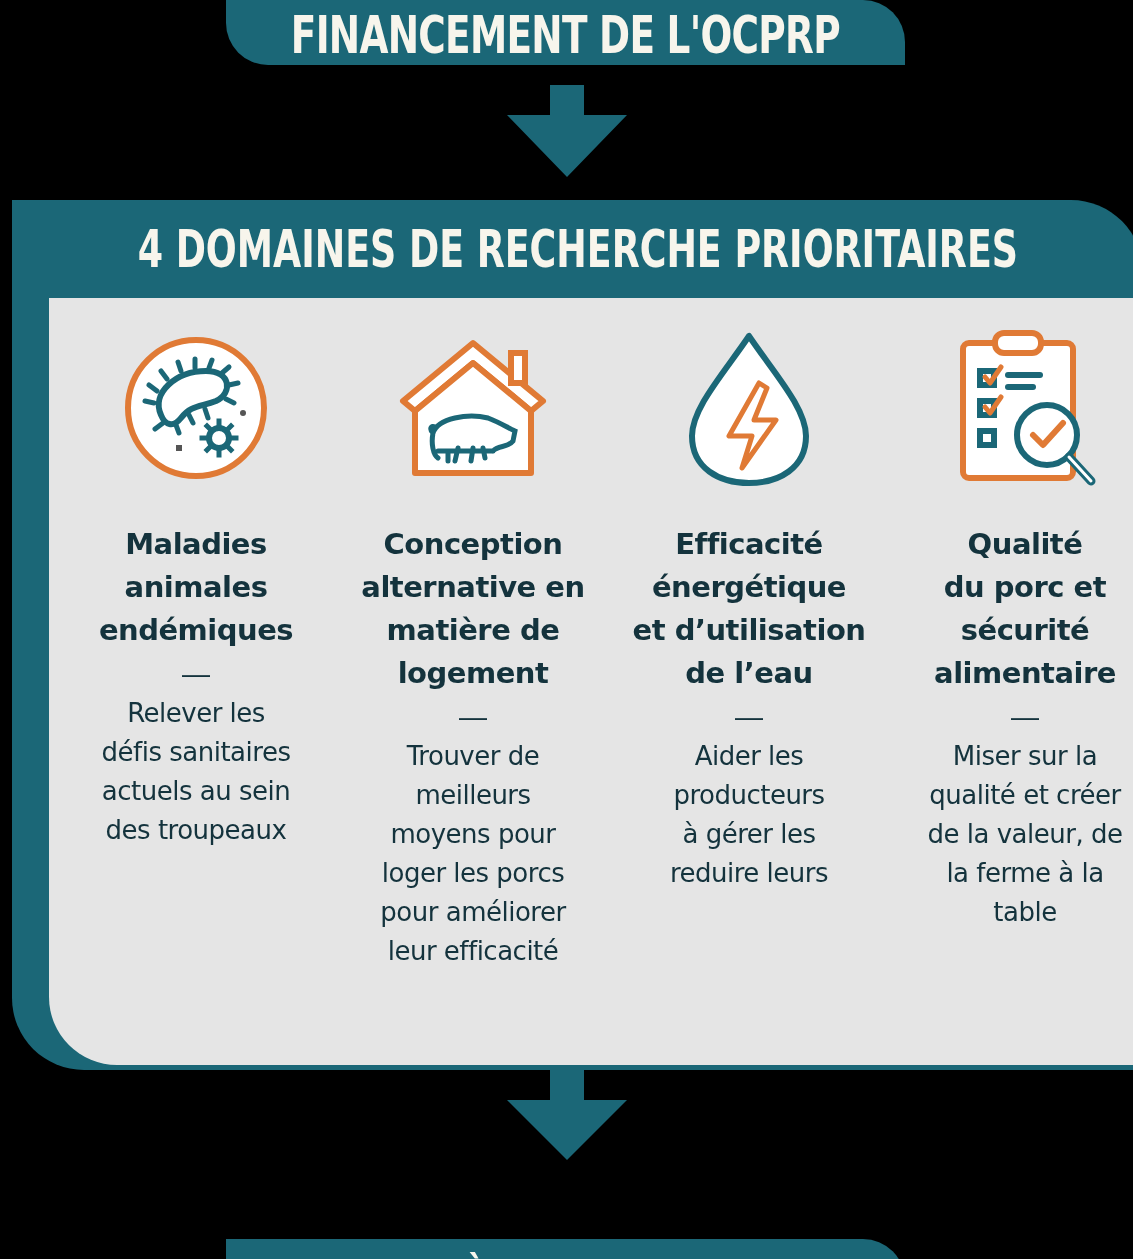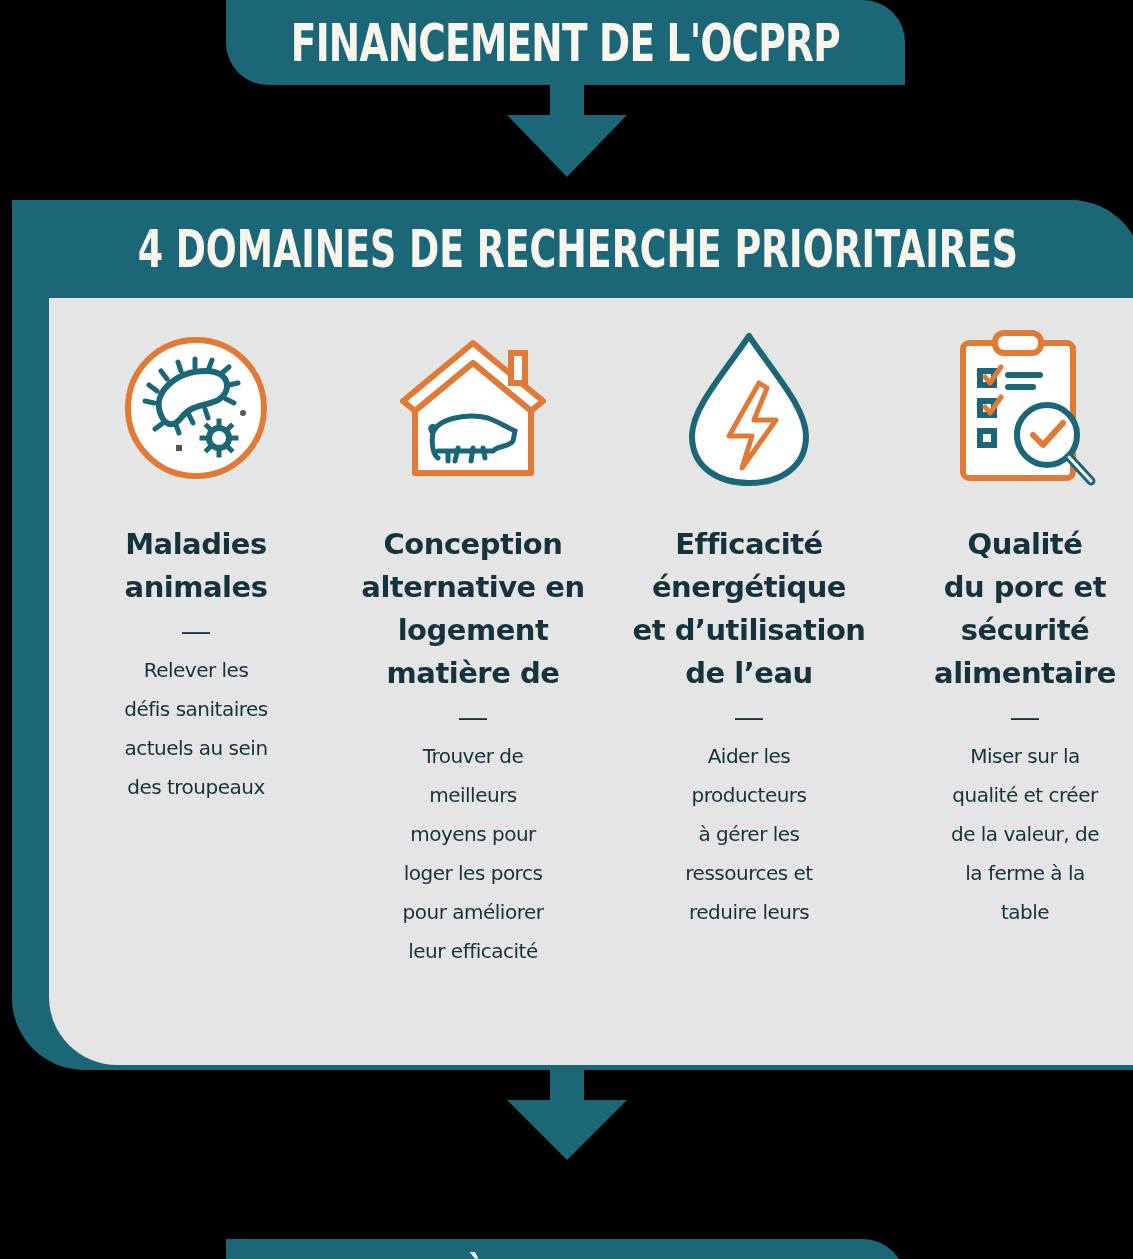--- a/index.html
+++ b/index.html
@@ -7,21 +7,21 @@
     width:1133px; height:1259px; background:#000000; position:relative; overflow:hidden;
     font-family:"Liberation Sans", sans-serif;
   }
   .banner {
     position:absolute; left:226px; width:679px; background:#1b6777;
     color:#f7f5ec; display:flex; align-items:center; justify-content:center;
     font-family:"DejaVu Sans", sans-serif; font-weight:bold; letter-spacing:-1px;
     transform-origin:center;
   }
   .banner span { display:inline-block; transform:scaleX(0.72); white-space:nowrap; font-size:52px; }
-  .banner-top { top:0; height:85px; border-radius:0 42px 0 42px; }
+  .banner-top { top:0; height:65px; border-radius:0 42px 0 42px;align-items:flex-end; }
   .banner-bottom { top:1239px; height:86px; border-radius:0 42px 0 42px; }
   .arrow { position:absolute; left:507px; width:120px; }
   .arrow-top { top:85px; height:92px; }
   .arrow-bottom { top:1070px; height:90px; }
 
   .panel {
     position:absolute; left:12px; top:200px; width:1131px; height:870px;
     background:#1b6777; border-radius:0 72px 0 72px; overflow:hidden;
   }
   .panel-title {
@@ -37,21 +37,21 @@
   .col {
     position:absolute; top:0; width:270px; text-align:center; color:#14333d;
   }
   .icon { height:220px; display:flex; align-items:center; justify-content:center; }
   .title {
     font-family:"DejaVu Sans", sans-serif; font-weight:bold; font-size:29px; line-height:43px;
     letter-spacing:-0.5px; margin-top:5px;
   }
   .dash { font-size:28px; line-height:40px; margin-top:2px; }
   .desc {
-    font-family:"DejaVu Sans", sans-serif; font-size:20px; line-height:39px; letter-spacing:-0.5px;
+    font-family:"DejaVu Sans", sans-serif; font-size:26px; line-height:39px; letter-spacing:-0.5px;
     color:#14333d;
   }
 </style>
 </head>
 <body>
 
 <div class="banner banner-top">
   <span>FINANCEMENT DE L'OCPRP</span>
 </div>
 
@@ -98,20 +98,21 @@
                 <line x1="-9" y1="9" x2="-12" y2="12"></line>
             </g>
           </g>
           <rect x="55" y="112" width="6" height="6" fill="#555"></rect>
           <circle cx="122" cy="80" r="3" fill="#555"></circle>
         </svg>
       </div>
       <div class="title">
         <div>Maladies</div>
         <div>animales</div>
+        <div>endémiques</div>
       </div>
       <div class="dash">—</div>
       <div class="desc">
         <div>Relever les</div>
         <div>défis sanitaires</div>
         <div>actuels au sein</div>
         <div>des troupeaux</div>
       </div>
     </div>
 
@@ -120,22 +121,22 @@
         <svg width="160" height="150" viewBox="0 0 160 150">
           <polygon points="80,10 150,68 138,78 80,30 22,78 10,68" fill="#ffffff" stroke="#e07a35" stroke-width="6" stroke-linejoin="round"></polygon>
           <rect x="118" y="20" width="14" height="30" fill="#ffffff" stroke="#e07a35" stroke-width="6"></rect>
           <polygon points="80,30 138,78 138,140 22,140 22,78" fill="#ffffff" stroke="#e07a35" stroke-width="6" stroke-linejoin="round"></polygon>
           <path d="M40,100 C45,85 75,80 95,85 C108,90 115,95 122,98 L120,108 C115,115 105,112 100,118 M40,100 C38,110 40,122 45,125 M55,120 L55,128 M65,115 L62,128 M80,115 L78,128 M90,115 L92,125 M45,118 L100,118 M40,100 C36,96 38,92 42,94" fill="none" stroke="#1b6777" stroke-width="5" stroke-linecap="round"></path>
         </svg>
       </div>
       <div class="title">
         <div>Conception</div>
         <div>alternative en</div>
+        <div>matière de</div>
         <div>logement</div>
-        <div>matière de</div>
       </div>
       <div class="dash">—</div>
       <div class="desc">
         <div>Trouver de</div>
         <div>meilleurs</div>
         <div>moyens pour</div>
         <div>loger les porcs</div>
         <div>pour améliorer</div>
         <div>leur efficacité</div>
       </div>
@@ -152,21 +153,20 @@
         <div>Efficacité</div>
         <div>énergétique</div>
         <div>et d’utilisation</div>
         <div>de l’eau</div>
       </div>
       <div class="dash">—</div>
       <div class="desc">
         <div>Aider les</div>
         <div>producteurs</div>
         <div>à gérer les</div>
-        <div>ressources et</div>
         <div>reduire leurs</div>
       </div>
     </div>
 
     <div class="col" style="left:841px;">
       <div class="icon">
         <svg width="160" height="170" viewBox="0 0 160 170">
           <rect x="18" y="20" width="110" height="135" rx="6" fill="#ffffff" stroke="#e07a35" stroke-width="6"></rect>
           <rect x="50" y="10" width="46" height="20" rx="9" fill="#ffffff" stroke="#e07a35" stroke-width="6"></rect>
           <g fill="none" stroke="#1b6777" stroke-width="6">

